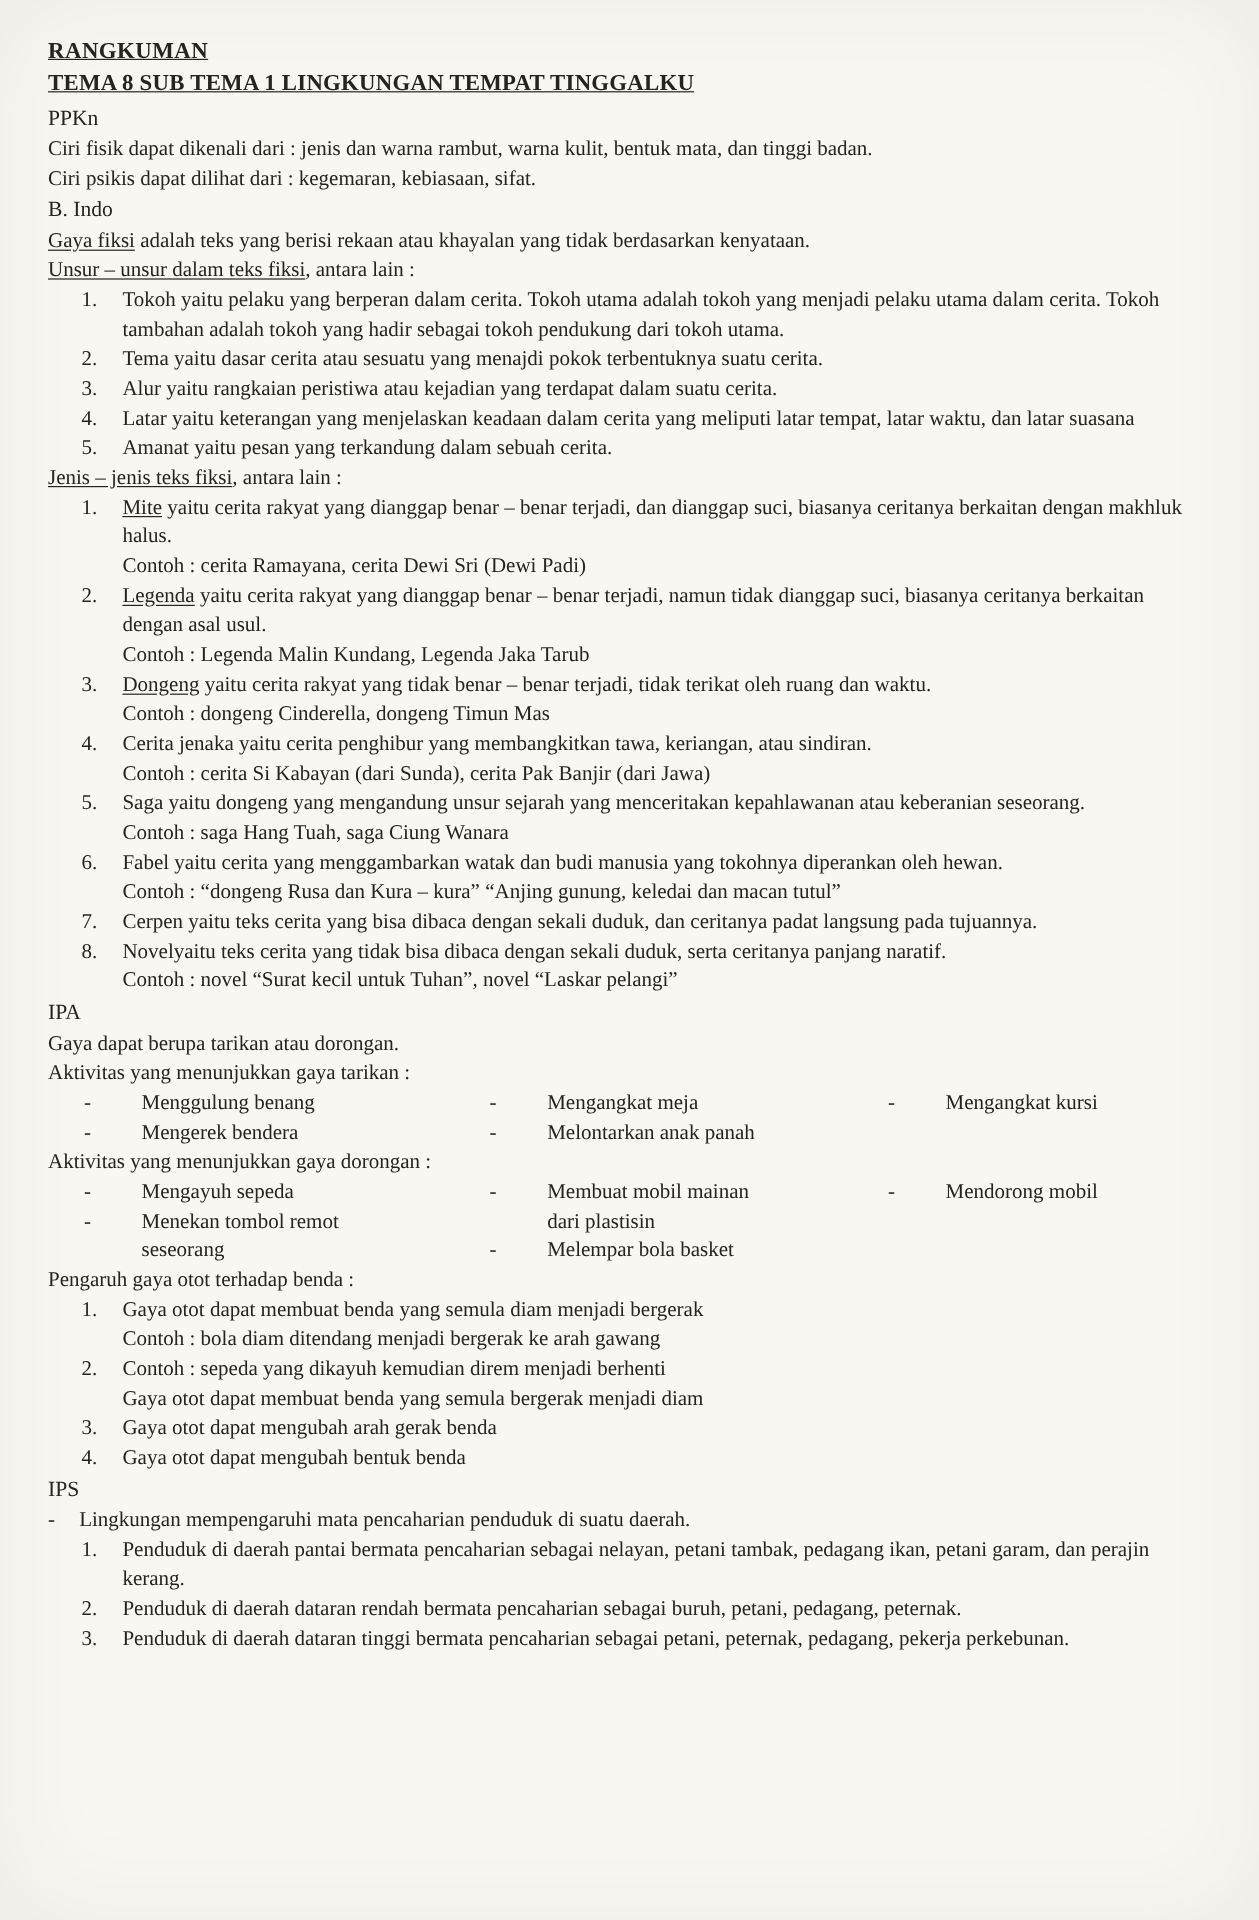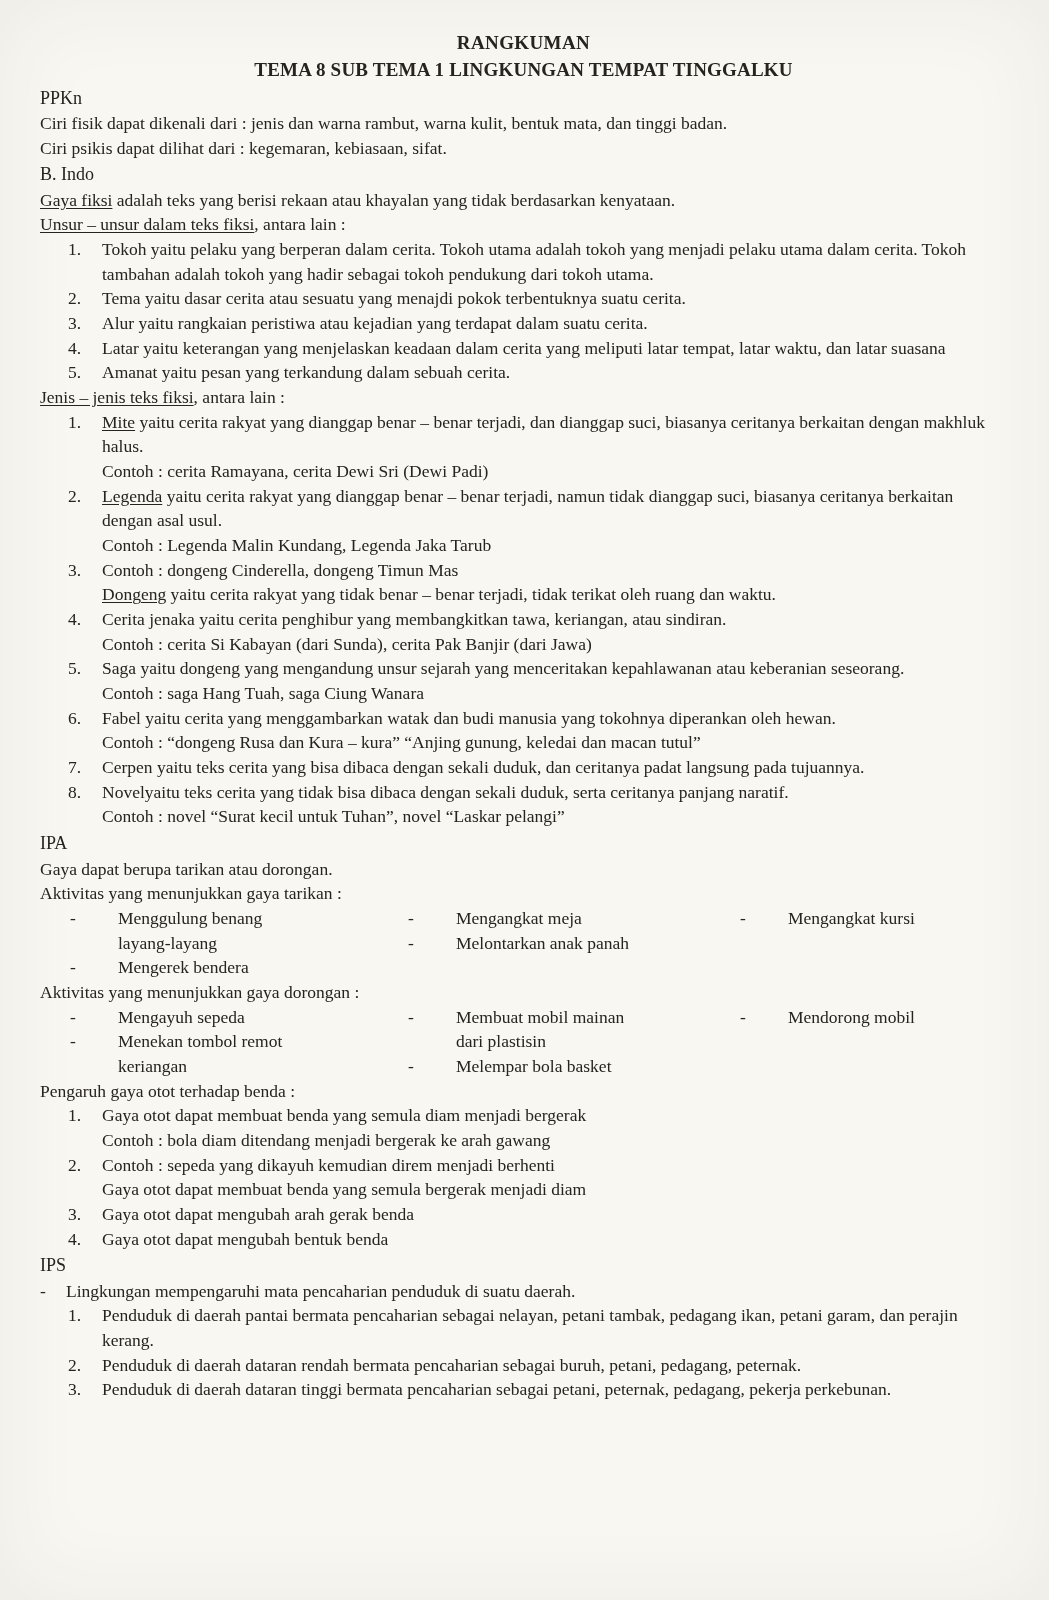--- a/index.html
+++ b/index.html
@@ -4,21 +4,21 @@
 <style>
   html,body{margin:0;padding:0;}
   body{
     width:1049px;height:1600px;overflow:hidden;box-sizing:border-box;
     background:#f8f7f2;
     box-shadow:inset 0 0 90px rgba(60,55,40,0.06);
     font-family:"Liberation Serif","DejaVu Serif",serif;
     font-size:17.5px;line-height:1.41;color:#27231e;
     padding:30px 42px 0 40px;
   }
-  .center{text-align:center;}
+  .center{text-decoration:underline;}
   .doc-title{font-weight:bold;font-size:19px;letter-spacing:.4px;}
   .doc-subtitle{font-weight:bold;font-size:19px;letter-spacing:.2px;}
   .sec-head{font-weight:normal;font-size:18px;margin-top:2px;}
   .u{text-decoration:underline;text-underline-offset:2px;}
   .nitem{display:flex;margin-left:28px;}
   .nitem .num{flex:0 0 34px;}
   .nitem .ibody{flex:1;}
   .cols{display:flex;padding-left:30px;}
   .col1{width:338px;flex:none;}
   .col2{width:332px;flex:none;}
@@ -81,22 +81,22 @@
   <div class="nitem">
     <span class="num">2.</span>
     <div class="ibody">
       <div><span class="u">Legenda</span><span> yaitu cerita rakyat yang dianggap benar – benar terjadi, namun tidak dianggap suci, biasanya ceritanya berkaitan dengan asal usul.</span></div>
       <div>Contoh : Legenda Malin Kundang, Legenda Jaka Tarub</div>
     </div>
   </div>
   <div class="nitem">
     <span class="num">3.</span>
     <div class="ibody">
+      <div><span class="u">Dongeng</span><span> yaitu cerita rakyat yang tidak benar – benar terjadi, tidak terikat oleh ruang dan waktu.</span></div>
       <div>Contoh : dongeng Cinderella, dongeng Timun Mas</div>
-      <div><span class="u">Dongeng</span><span> yaitu cerita rakyat yang tidak benar – benar terjadi, tidak terikat oleh ruang dan waktu.</span></div>
     </div>
   </div>
   <div class="nitem">
     <span class="num">4.</span>
     <div class="ibody">
       <div>Cerita jenaka yaitu cerita penghibur yang membangkitkan tawa, keriangan, atau sindiran.</div>
       <div>Contoh : cerita Si Kabayan (dari Sunda), cerita Pak Banjir (dari Jawa)</div>
     </div>
   </div>
   <div class="nitem">
@@ -132,21 +132,20 @@
   <div class="sec-head">IPA</div>
   <div>Gaya dapat berupa tarikan atau dorongan.</div>
 
   <div>Aktivitas yang menunjukkan gaya tarikan :</div>
   <div class="cols">
     <div class="col1">
       <div class="ditem">
         <span class="dash">-</span>
         <div class="dtext">
           <div>Menggulung benang</div>
-          <div>layang-layang</div>
         </div>
       </div>
       <div class="ditem">
         <span class="dash">-</span>
         <div class="dtext">
           <div>Mengerek bendera</div>
         </div>
       </div>
     </div>
     <div class="col2">
@@ -179,21 +178,21 @@
       <div class="ditem">
         <span class="dash">-</span>
         <div class="dtext">
           <div>Mengayuh sepeda</div>
         </div>
       </div>
       <div class="ditem">
         <span class="dash">-</span>
         <div class="dtext">
           <div>Menekan tombol remot</div>
-          <div>keriangan</div>
+          <div>seseorang</div>
         </div>
       </div>
     </div>
     <div class="col2">
       <div class="ditem">
         <span class="dash">-</span>
         <div class="dtext">
           <div>Membuat mobil mainan</div>
           <div>dari plastisin</div>
         </div>

